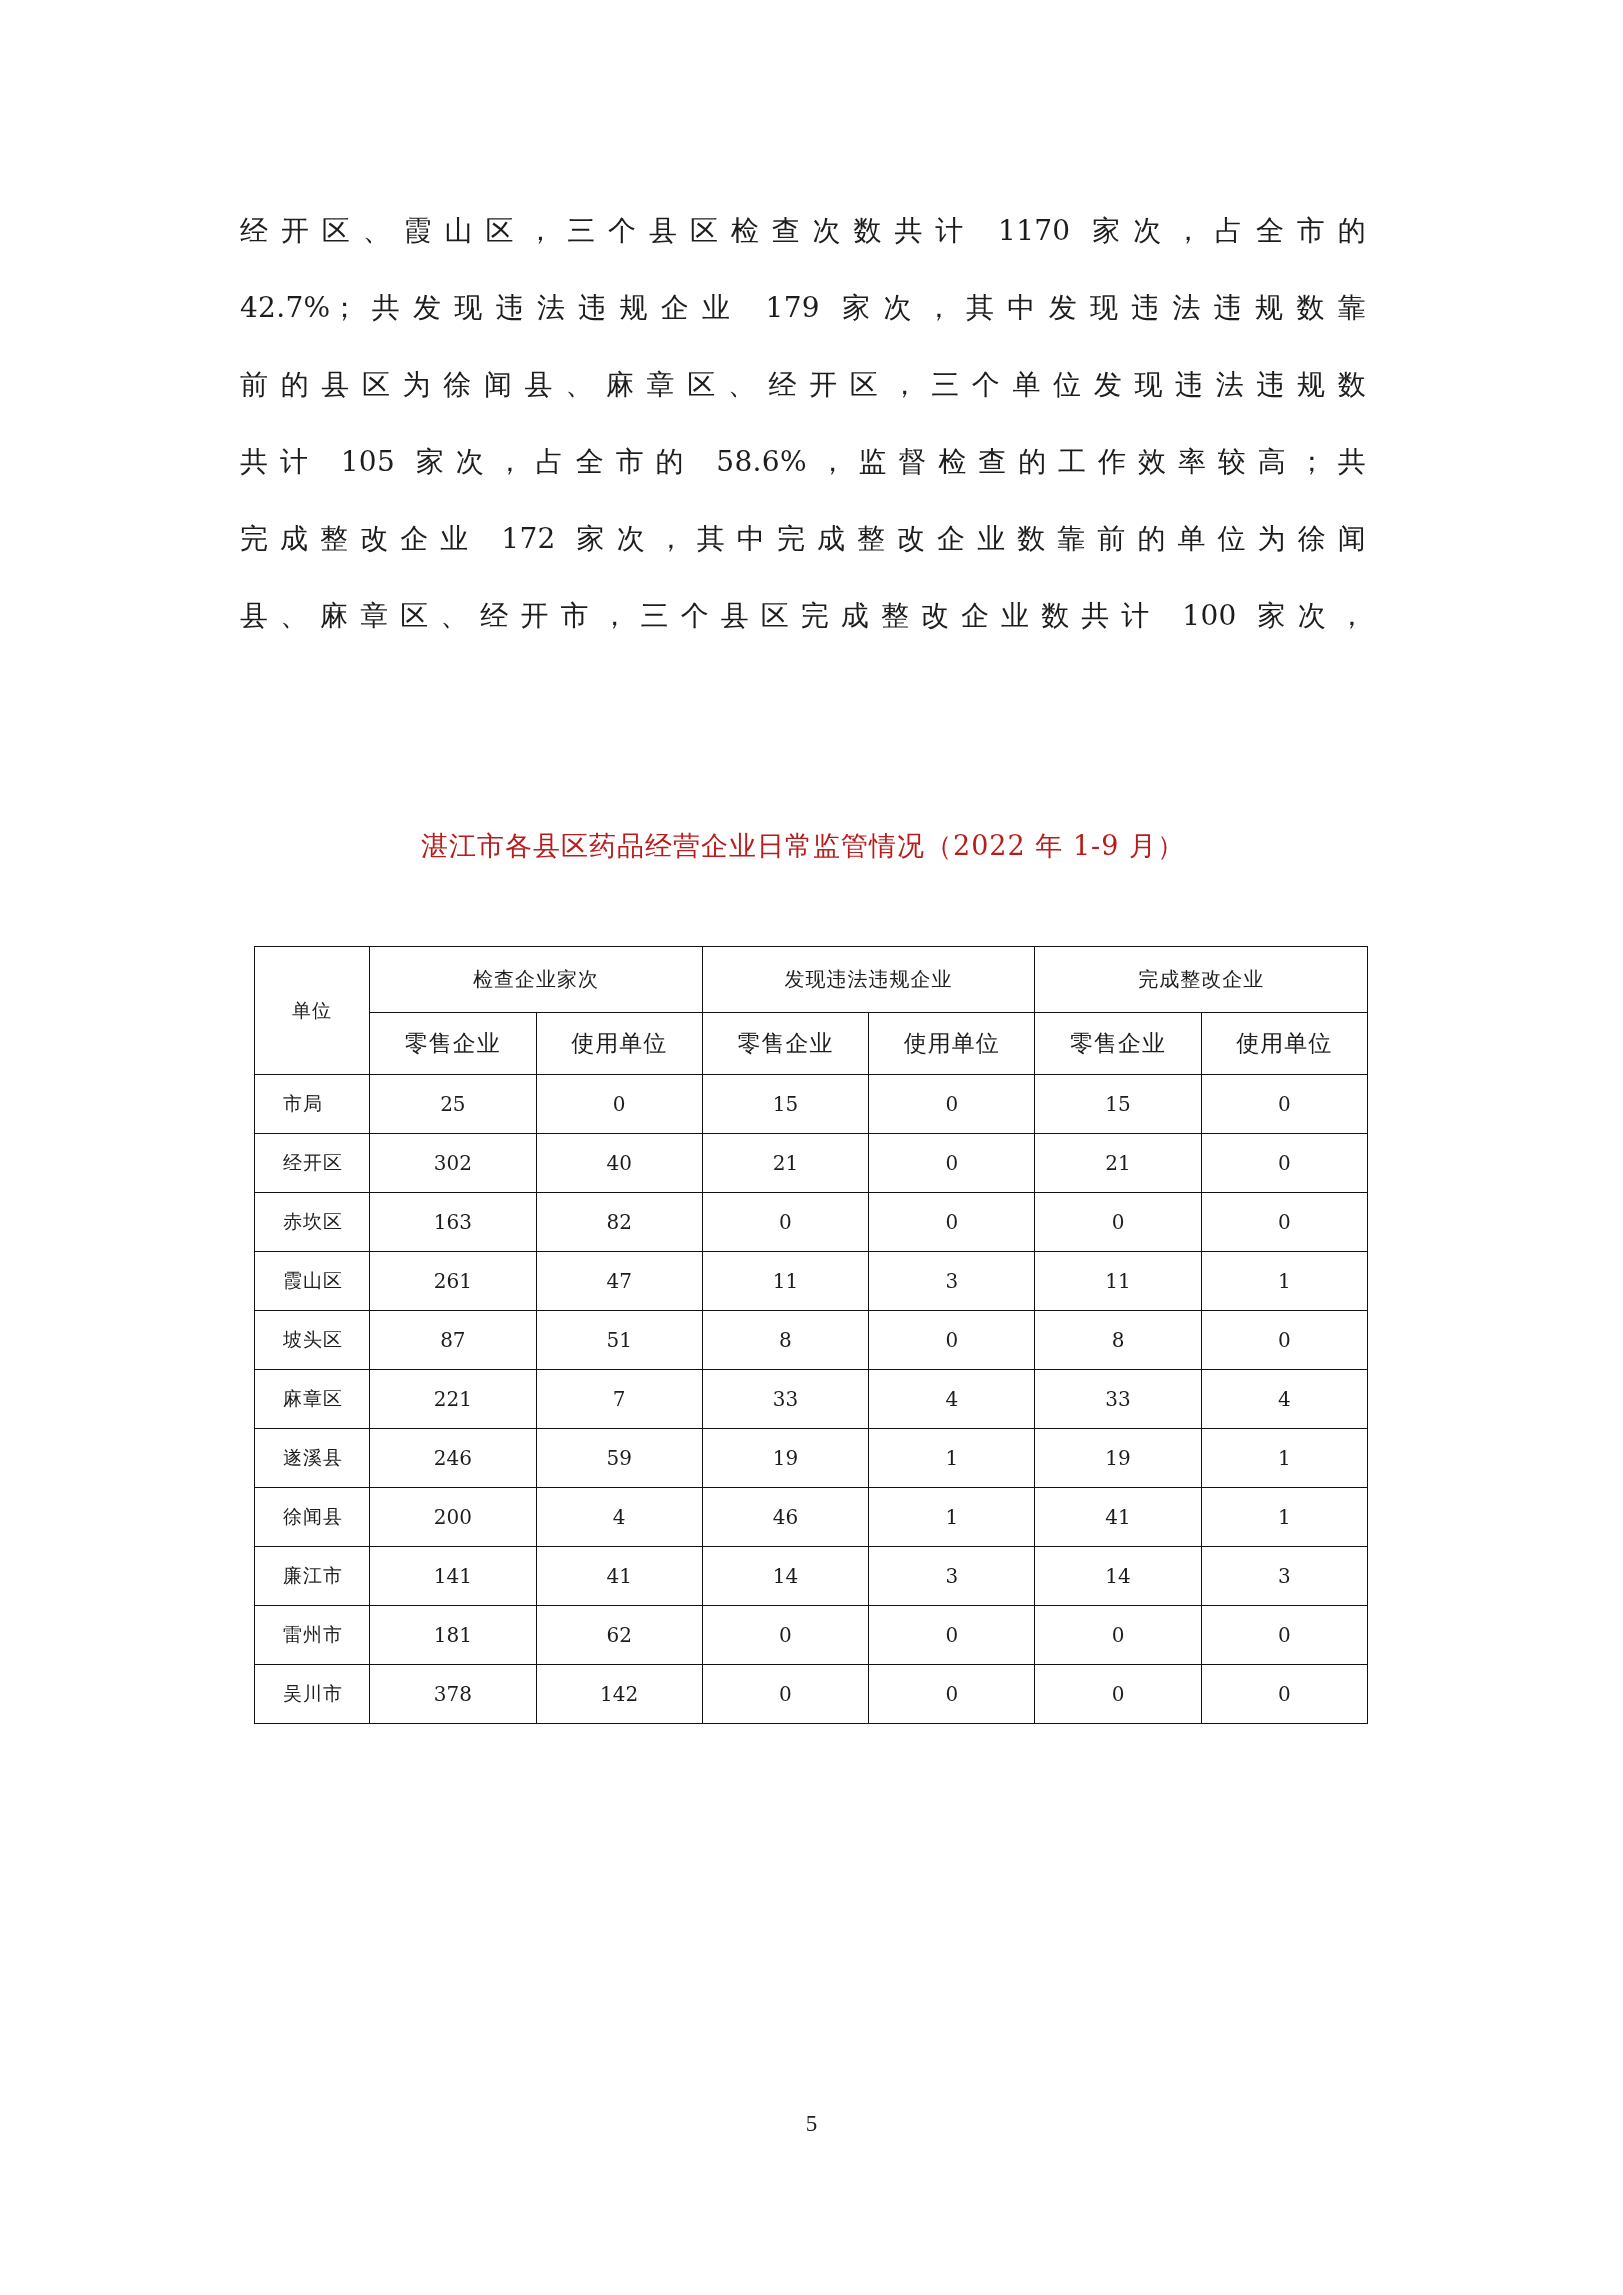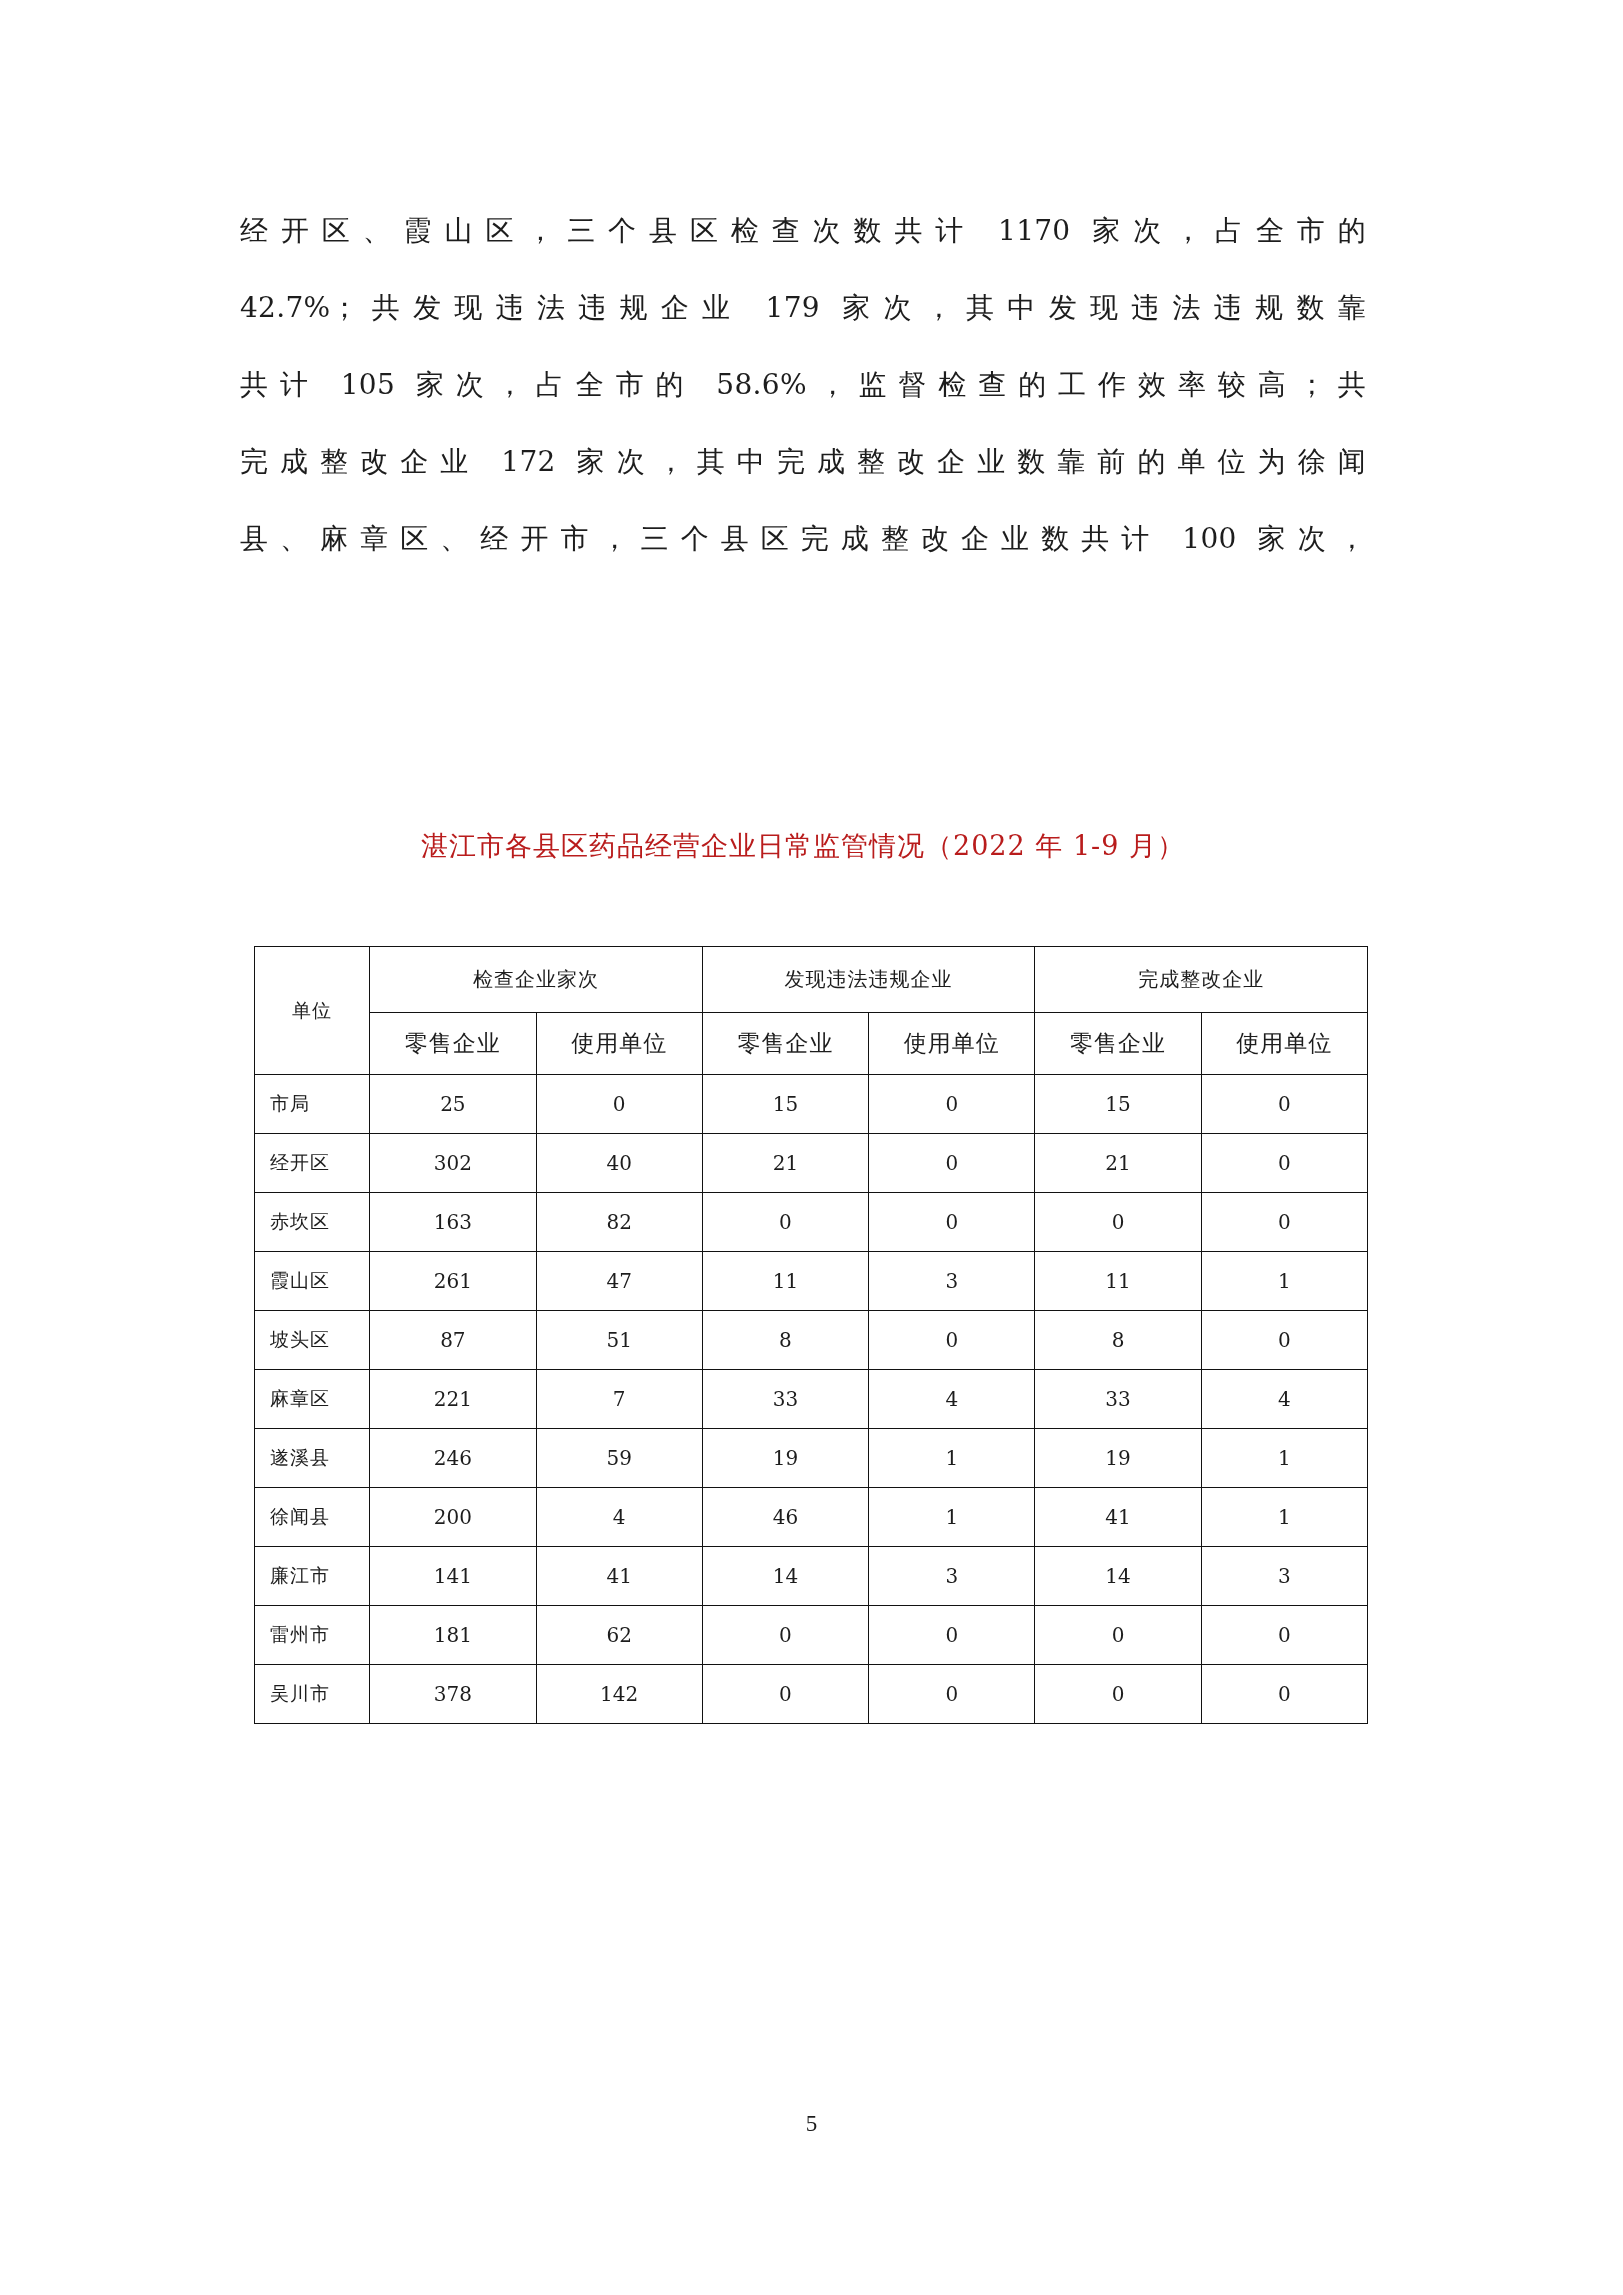--- a/index.html
+++ b/index.html
@@ -95,21 +95,21 @@
     height: 61px;
     font-size: 23px;
     letter-spacing: 1px;
   }
   table#data-table th.unit-head {
     font-size: 19px;
     letter-spacing: 1px;
   }
   table#data-table td.rowlabel {
     text-align: left;
-    padding-left: 15px;
+    padding-left: 28px;
     font-size: 19px;
     letter-spacing: 1px;
   }
   table#data-table tbody tr {
     height: 59px;
   }
   table#data-table td.num {
     font-size: 20px;
   }
   
@@ -129,20 +129,21 @@
   }
 </style>
 </head>
 <body>
 
 <div id="page">
 
   <div id="body-paragraph">
     <span class="pline justified">经开区、霞山区，三个县区检查次数共计 1170 家次，占全市的</span>
     <span class="pline justified">42.7%；共发现违法违规企业 179 家次，其中发现违法违规数靠</span>
+    <span class="pline justified">前的县区为徐闻县、麻章区、经开区，三个单位发现违法违规数</span>
     <span class="pline justified">共计 105 家次，占全市的 58.6%，监督检查的工作效率较高；共</span>
     <span class="pline justified">完成整改企业 172 家次，其中完成整改企业数靠前的单位为徐闻</span>
     <span class="pline justified">县、麻章区、经开市，三个县区完成整改企业数共计 100 家次，</span>
   </div>
 
   <div id="table-caption">湛江市各县区药品经营企业日常监管情况（2022 年 1-9 月）</div>
 
   <div id="data-table-wrap">
     <table id="data-table">
       <colgroup>

